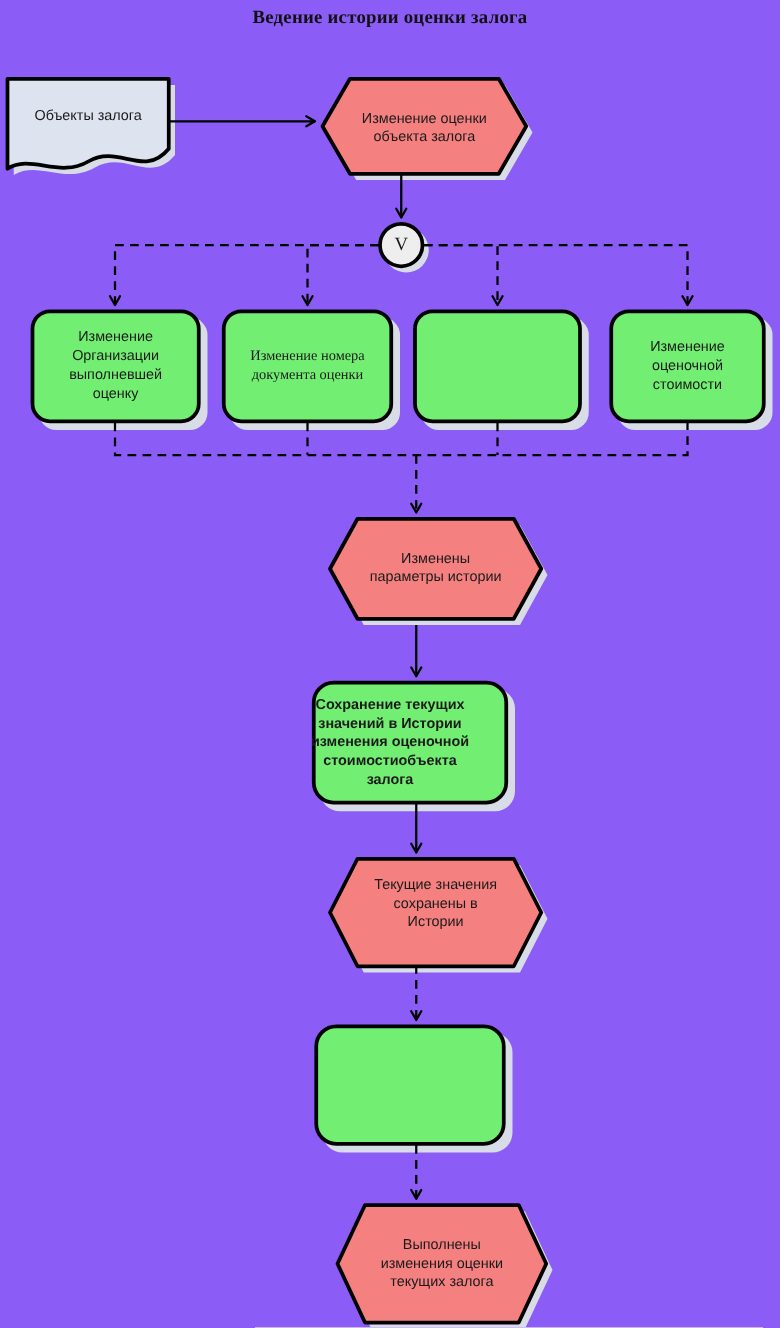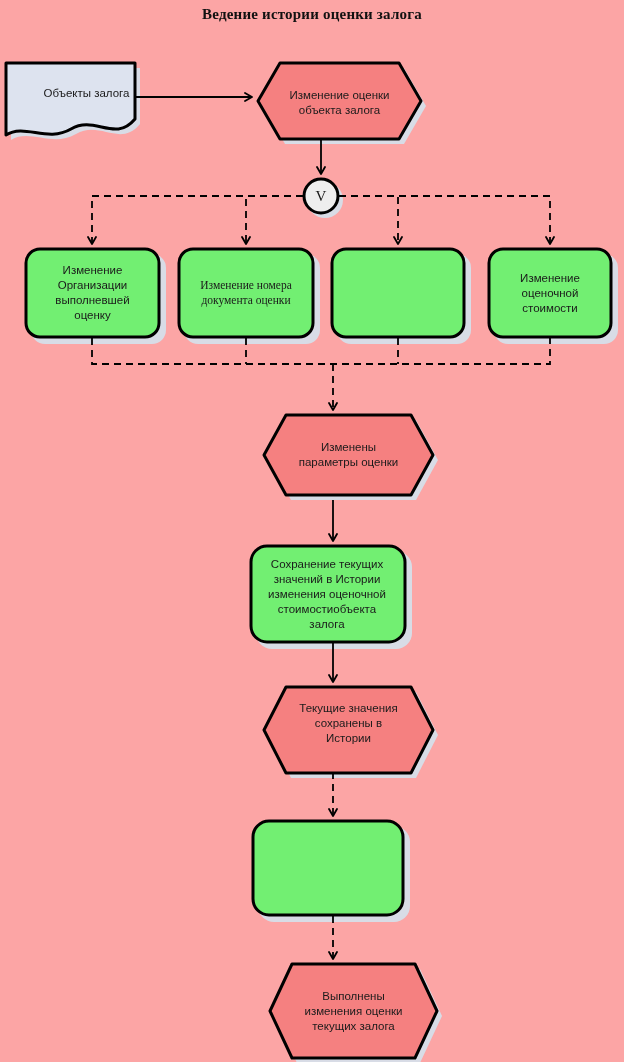--- a/index.html
+++ b/index.html
@@ -7,21 +7,21 @@
     padding: 0;
     background: #ffffff;
   }
   body {
     font-family: "Liberation Sans", sans-serif;
   }
   #canvas {
     position: relative;
     width: 624px;
     height: 1062px;
-    background: #fca5a5;
+    background: #8b5cf6;
     overflow: hidden;
   }
   #diagram-title {
     position: absolute;
     left: 0;
     top: 6px;
     width: 624px;
     text-align: center;
     font-family: "Liberation Serif", serif;
     font-weight: bold;
@@ -138,44 +138,44 @@
       <rect x="251" y="546" width="154" height="96" rx="16" ry="16" fill="#72ef72"></rect>
 
       <path fill="#f58080" d="M286,687 L411,687 L433,730 L411,773 L286,773 L264,730 Z"></path>
 
       <rect x="253" y="821" width="150" height="94" rx="16" ry="16" fill="#72ef72"></rect>
 
       <path fill="#f58080" d="M292,964 L415,964 L437,1011 L415,1058 L292,1058 L270,1011 Z"></path>
     </g>
   </svg>
 
-  <div class="node-label" style="left:6px; top:63px; width:129px; height:60px;padding-left:16px;">Объекты залога</div>
+  <div class="node-label" style="left:6px; top:63px; width:129px; height:60px;">Объекты залога</div>
 
   <div class="node-label" style="left:258px; top:63px; width:163px; height:80px;">Изменение оценки
 объекта залога</div>
 
   <div class="gateway-label" style="left:304px; top:179px; width:34px; height:34px;">V</div>
 
   <div class="node-label" style="left:26px; top:249px; width:133px; height:88px;">Изменение
 Организации
 выполневшей
 оценку</div>
 
   <div class="node-label" style="left:179px; top:249px; width:134px; height:88px;font-family:Liberation Serif, serif;">Изменение номера
 документа оценки</div>
 
 
   <div class="node-label" style="left:489px; top:249px; width:122px; height:88px;">Изменение
 оценочной
 стоимости</div>
 
   <div class="node-label" style="left:264px; top:415px; width:169px; height:80px;">Изменены
-параметры оценки</div>
-
-  <div class="node-label" style="left:250px; top:546px; width:154px; height:96px;">Сохранение текущих
+параметры истории</div>
+
+  <div class="node-label" style="left:235px; top:546px; width:154px; height:96px;font-weight:bold;">Сохранение текущих
 значений в Истории
 изменения оценочной
 стоимостиобъекта
 залога</div>
 
   <div class="node-label" style="left:264px; top:687px; width:169px; height:72px;">Текущие значения
 сохранены в
 Истории</div>
 
 

